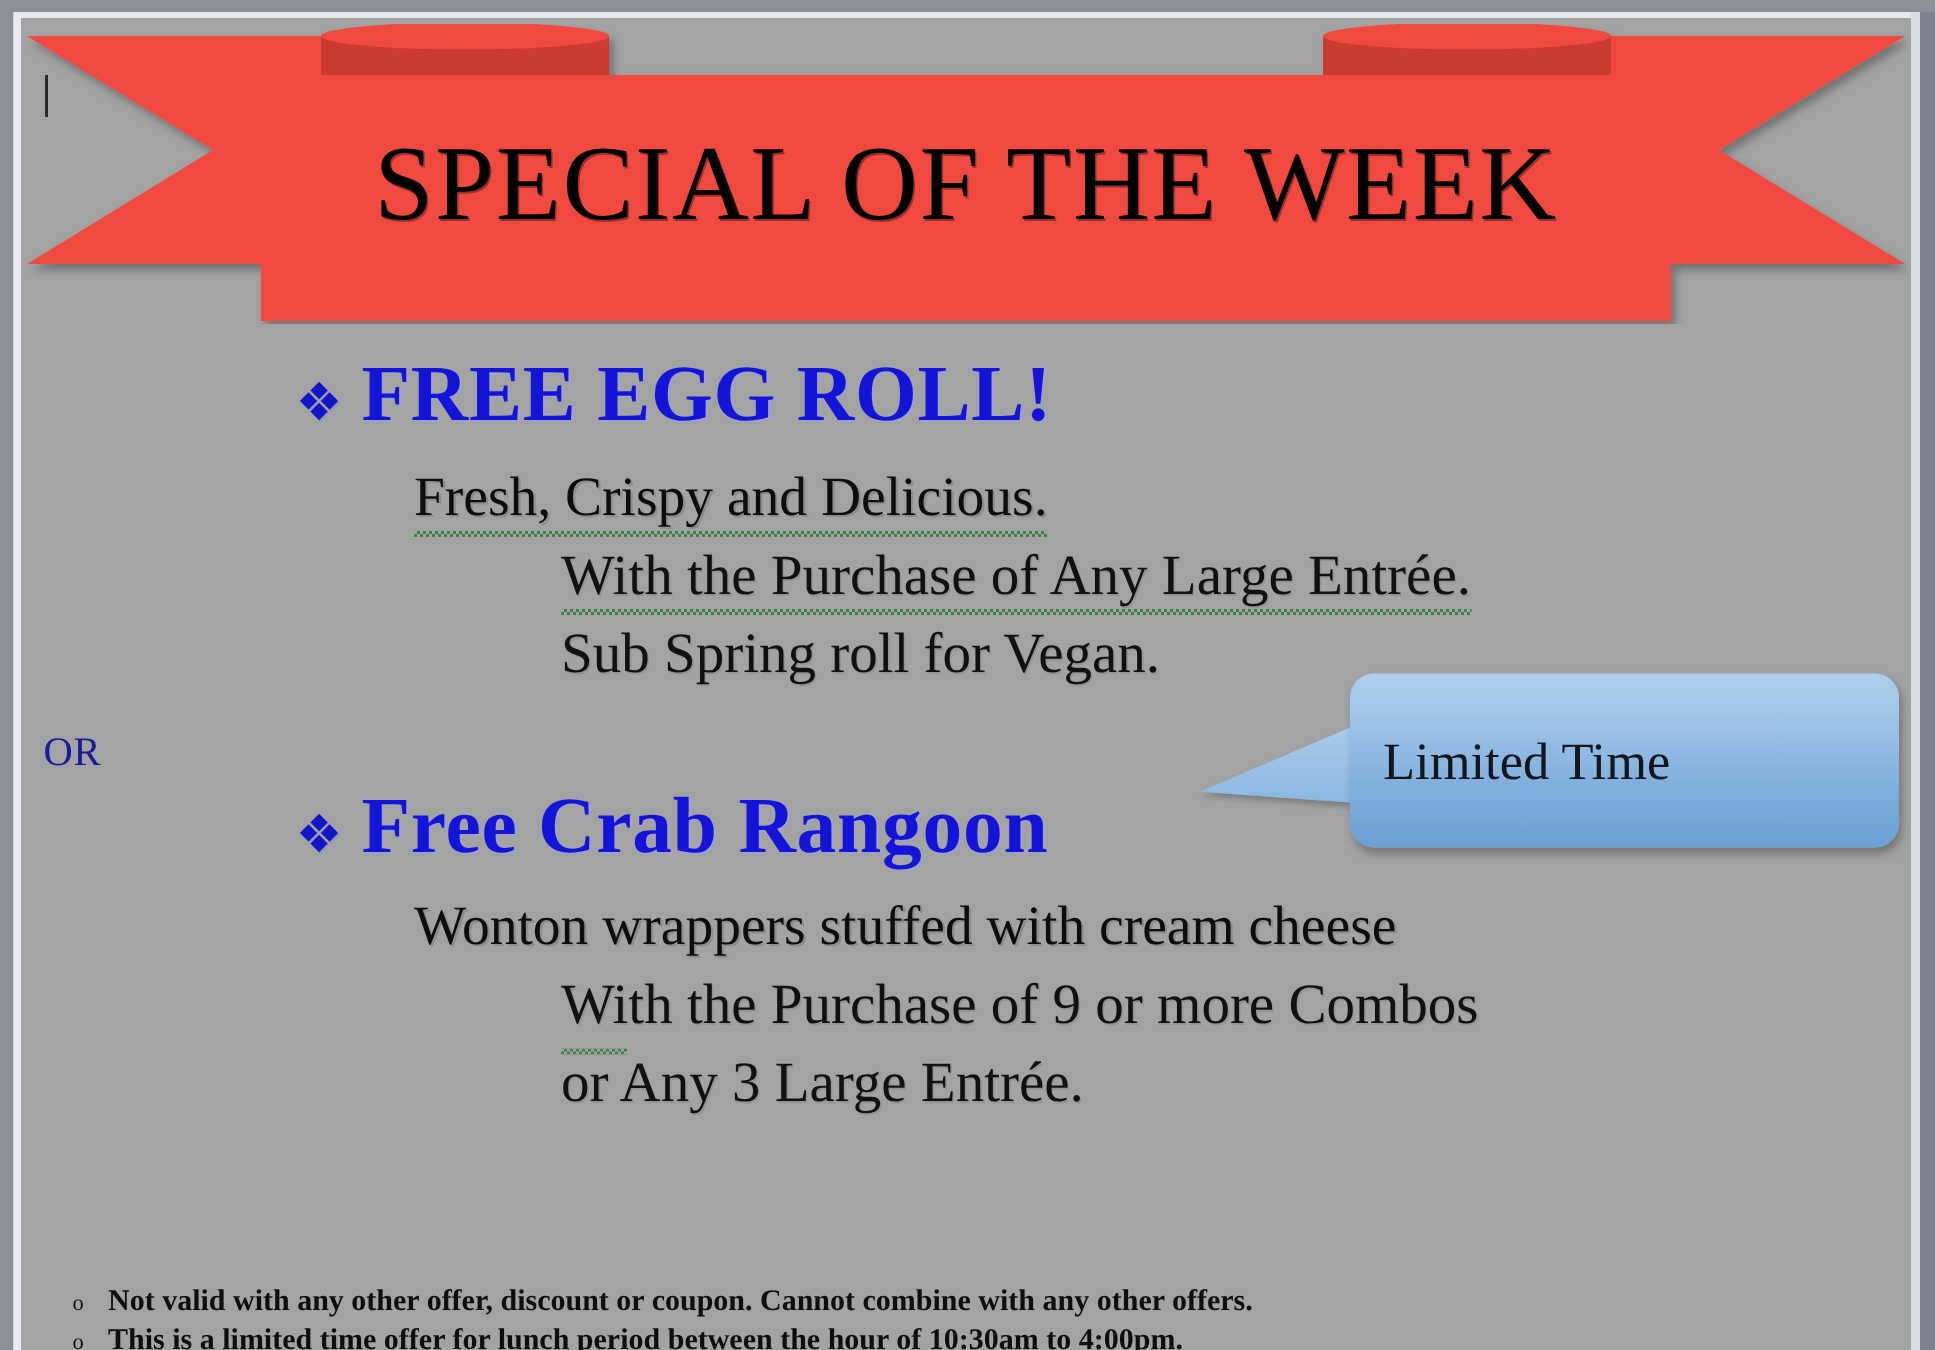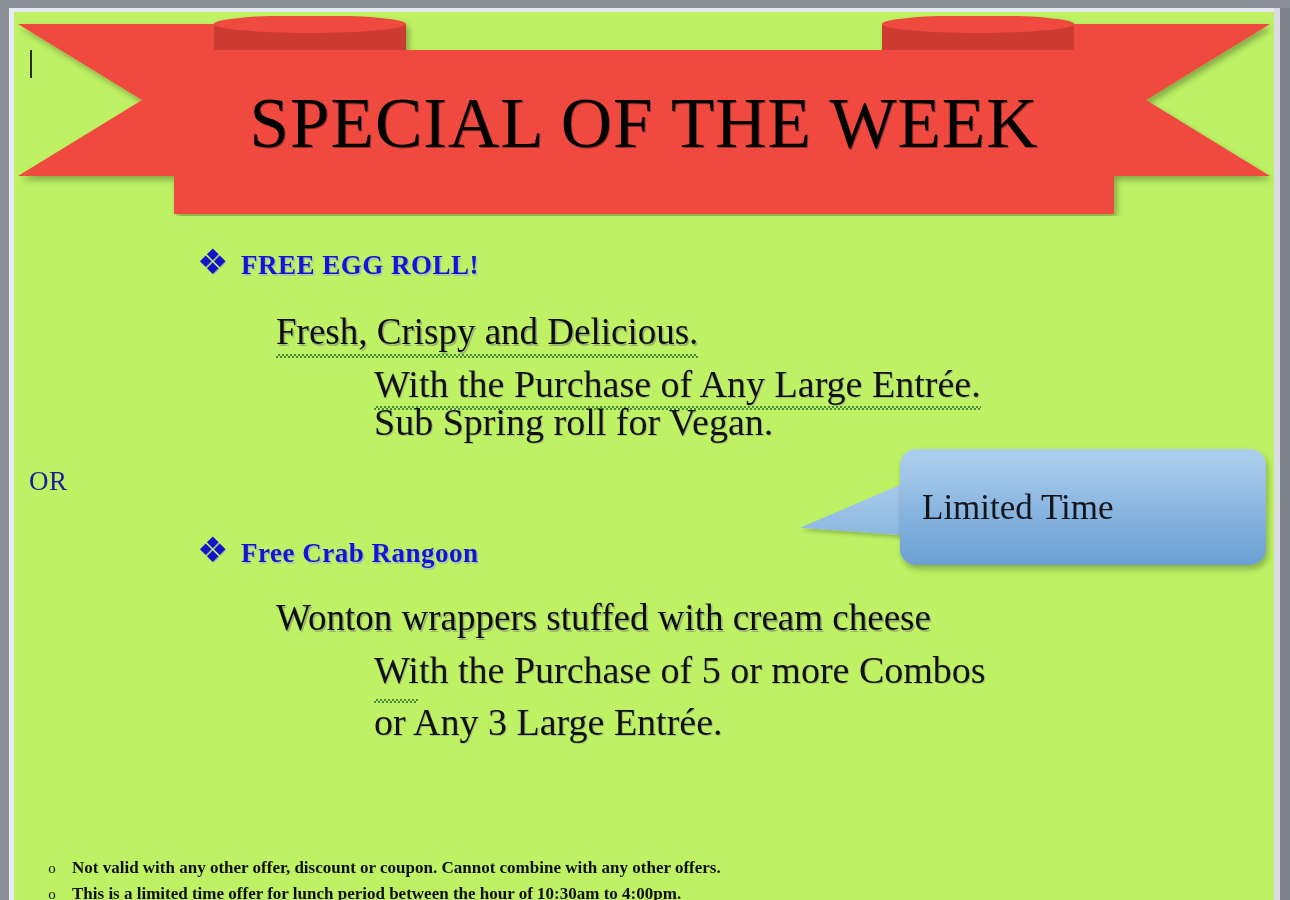--- a/index.html
+++ b/index.html
@@ -66,21 +66,21 @@
     background: #d9dce2;
   }
 
   
   .page {
     position: absolute;
     top: 12px;
     left: 14px;
     width: 1260px;
     height: 888px;
-    background: #bef264;
+    background: #a3a3a3;
     overflow: hidden;
   }
 
   
   .caret {
     position: absolute;
     left: 16px;
     top: 38px;
     width: 2px;
     height: 28px;
@@ -116,21 +116,21 @@
   .content {
     position: absolute;
     left: 0;
     top: 206px;
     width: 1260px;
   }
 
   .or-label {
     position: absolute;
     left: 15px;
-    top: 248px;
+    top: 268px;
     font-family: "Liberation Serif", "DejaVu Serif", serif;
     font-size: 27px;
     color: #1a1a9c;
     letter-spacing: 0.5px;
   }
 
   .offer-block { position: absolute; left: 0; width: 1260px; }
   .offer-1 { top: 22px; }
   .offer-2 { top: 310px; }
 
@@ -143,21 +143,21 @@
     margin-left: 183px;
     font-size: 35px;
     line-height: 44px;
     color: #1414c8;
     font-family: "DejaVu Sans", sans-serif;
     text-shadow: 1px 1px 0 rgba(140,140,200,0.55);
   }
   .bullet-head {
     font-family: "Liberation Serif", "DejaVu Serif", serif;
     font-weight: bold;
-    font-size: 27px;
+    font-size: 53px;
     line-height: 46px;
     color: #1414d8;
     letter-spacing: 0.5px;
     text-shadow: 1.5px 1.5px 0 rgba(160,160,215,0.6);
   }
 
   .sub-bold {
     position: absolute;
     left: 262px;
     font-family: "Liberation Serif", "DejaVu Serif", serif;
@@ -175,21 +175,21 @@
     font-size: 38px;
     line-height: 44px;
     color: #111111;
     white-space: nowrap;
     text-shadow: 1px 1px 0 rgba(130,130,130,0.45);
     margin-left: 45px;
   }
 
   .offer-1 .line-a { top: 70px; }
   .offer-1 .line-b { top: 122px; }
-  .offer-1 .line-c { top: 160px; }
+  .offer-1 .line-c { top: 174px; }
 
   .offer-2 .line-a { top: 68px; }
   .offer-2 .line-b { top: 120px; }
   .offer-2 .line-c { top: 172px; }
 
   
   .squiggle {
     position: relative;
     display: inline-block;
   }
@@ -258,21 +258,21 @@
   .footer-marker {
     width: 40px;
     font-family: "Liberation Serif", "DejaVu Serif", serif;
     font-size: 15px;
     color: #111;
     text-align: center;
   }
   .footer-text {
     font-family: "Liberation Serif", "DejaVu Serif", serif;
     font-weight: bold;
-    font-size: 17px;
+    font-size: 20px;
     line-height: 21px;
     color: #0e0e0e;
     white-space: nowrap;
   }
 </style>
 </head>
 <body>
 
 <div id="window">
 
@@ -336,21 +336,21 @@
 
       <div class="offer-block offer-2">
         <div class="bullet-row">
           <span class="bullet-glyph">❖</span>
           <span class="bullet-head">Free Crab Rangoon</span>
         </div>
         <div class="sub-bold line-a">
           <span>Wonton wrappers stuffed with cream cheese</span>
         </div>
         <div class="sub-plain line-b">
-          <span>With the Purchase of 5 or more Combos</span>
+          <span>With the Purchase of 9 or more Combos</span>
         </div>
         <div class="sub-plain line-c">
           <span>or Any 3 Large Entrée.</span>
           <span class="squiggle squiggle-sm" style="position:absolute;left:0;width:44px;height:0;"></span>
         </div>
       </div>
 
     </div>
 
     <div class="callout">

